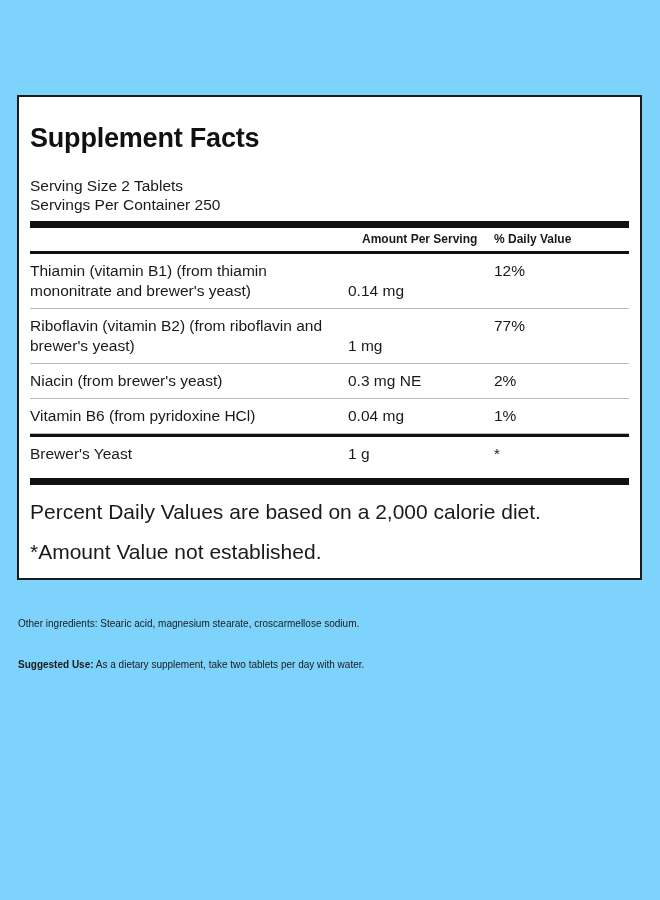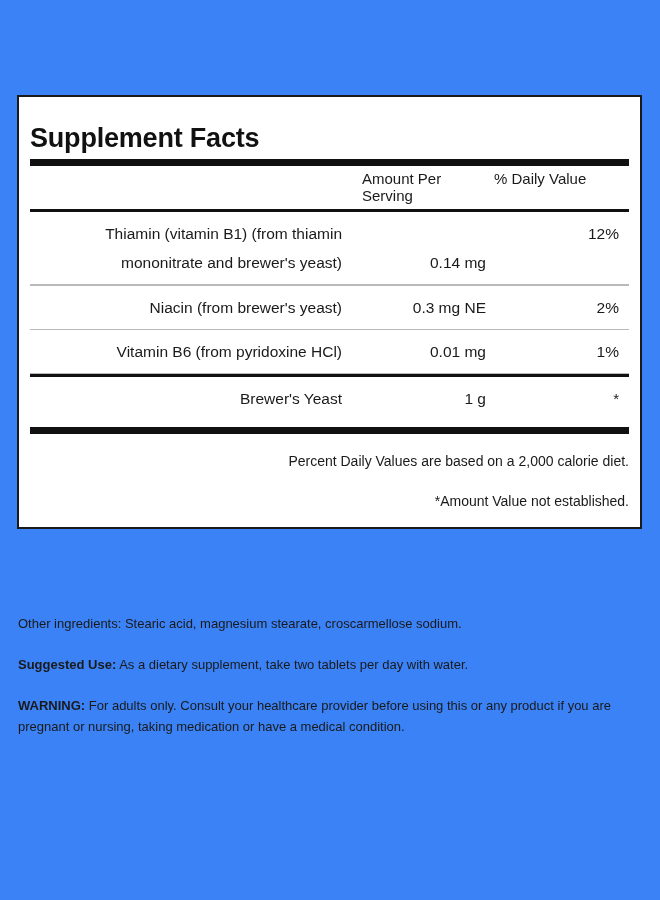--- a/index.html
+++ b/index.html
@@ -12,21 +12,21 @@
     height: 900px;
     font-family: "Liberation Sans", sans-serif;
     color: #1a1a1a;
     -webkit-font-smoothing: antialiased;
   }
 
   .page {
     position: relative;
     width: 660px;
     height: 900px;
-    background: #3b82f6;
+    background: #7dd3fc;
     overflow: hidden;
   }
 
   
   .sf-panel {
     position: absolute;
     left: 17px;
     top: 95px;
     width: 625px;          
     box-sizing: border-box;
@@ -80,83 +80,85 @@
     font-weight: normal;
     text-align: left;
   }
 
   .col-name   { width: 318px; }
   .col-amount { width: 146px; }
   .col-dv     { width: 137px; }
 
   .hdr-row td {
     padding: 4px 0 5px 0;
-    font-weight: normal;
-    font-size: 15px;
+    font-weight: bold;
+    font-size: 12px;
   }
   .hdr-amount {
     text-align: left;
     padding-left: 14px !important;
   }
   .hdr-dv {
     text-align: right;
     padding-right: 12px !important;
   }
 
   .nut-row td {
     padding: 7px 0 7px 0;
-    line-height: 29px;
-    text-align: right;
+    line-height: 20px;
   }
   .nut-name   { padding-right: 6px !important; }
   .nut-amount { text-align: right; padding-right: 8px !important; margin-left: 8px; }
   .nut-dv     { text-align: right; padding-right: 12px !important; }
 
   .nut-amount.wrapped { vertical-align: bottom; }
 
   .star {
     font-size: 15px;
     line-height: 12px;
     vertical-align: top;
   }
 
   
   .sf-foot {
-    font-size: 14px;
+    font-size: 21px;
     line-height: 20px;
     margin-top: 17px;
-    text-align: right;
   }
   .sf-foot + .sf-foot { margin-top: 20px; }
 
   
   .below {
     position: absolute;
     left: 18px;
     top: 613px;
     width: 610px;
   }
   .below p {
     margin: 0 0 20px 0;
-    font-size: 13px;
+    font-size: 10px;
     line-height: 21px;
     color: #1a1a1a;
   }
   .below p:last-child { margin-bottom: 0; }
   .lead { font-weight: bold; }
 </style>
 </head>
 <body>
 
 <div class="page">
 
   <div class="sf-panel">
 
     <div class="sf-title">Supplement Facts</div>
 
+    <div class="sf-serving">
+      <div>Serving Size 2 Tablets</div>
+      <div>Servings Per Container 250</div>
+    </div>
 
     <div class="rule-thick"></div>
 
     <table class="sf-table">
       <colgroup>
         <col class="col-name">
         <col class="col-amount">
         <col class="col-dv">
       </colgroup>
       <tbody>
@@ -179,20 +181,34 @@
       <tbody>
         <tr class="nut-row">
           <td class="nut-name">Thiamin (vitamin B1) (from thiamin mononitrate and brewer's yeast)</td>
           <td class="nut-amount wrapped">0.14 mg</td>
           <td class="nut-dv">12%</td>
         </tr>
       </tbody>
     </table>
     <div class="rule-thin"></div>
 
+    <table class="sf-table">
+      <colgroup>
+          <col class="col-name">
+          <col class="col-amount">
+          <col class="col-dv">
+        </colgroup>
+      <tbody>
+        <tr class="nut-row">
+          <td class="nut-name">Riboflavin (vitamin B2) (from riboflavin and brewer's yeast)</td>
+          <td class="nut-amount wrapped">1 mg</td>
+          <td class="nut-dv">77%</td>
+        </tr>
+      </tbody>
+    </table>
     <div class="rule-thin"></div>
 
     <table class="sf-table">
       <colgroup>
           <col class="col-name">
           <col class="col-amount">
           <col class="col-dv">
         </colgroup>
       <tbody>
         <tr class="nut-row">
@@ -206,21 +222,21 @@
 
     <table class="sf-table">
       <colgroup>
           <col class="col-name">
           <col class="col-amount">
           <col class="col-dv">
         </colgroup>
       <tbody>
         <tr class="nut-row">
           <td class="nut-name">Vitamin B6 (from pyridoxine HCl)</td>
-          <td class="nut-amount">0.01 mg</td>
+          <td class="nut-amount">0.04 mg</td>
           <td class="nut-dv">1%</td>
         </tr>
       </tbody>
     </table>
     <div class="rule-thin"></div>
 
 
     <div class="rule-med"></div>
 
     <table class="sf-table">
@@ -244,18 +260,17 @@
     <div class="sf-foot">*Amount Value not established.</div>
 
   </div>
 
   <div class="below">
 
     <p>Other ingredients: Stearic acid, magnesium stearate, croscarmellose sodium.</p>
 
     <p><span class="lead">Suggested Use:</span><span> As a dietary supplement, take two tablets per day with water.</span></p>
 
-    <p><span class="lead">WARNING:</span><span> For adults only. Consult your healthcare provider before using this or any product if you are pregnant or nursing, taking medication or have a medical condition.</span></p>
 
 
   </div>
 
 </div>
 
 </body></html>

